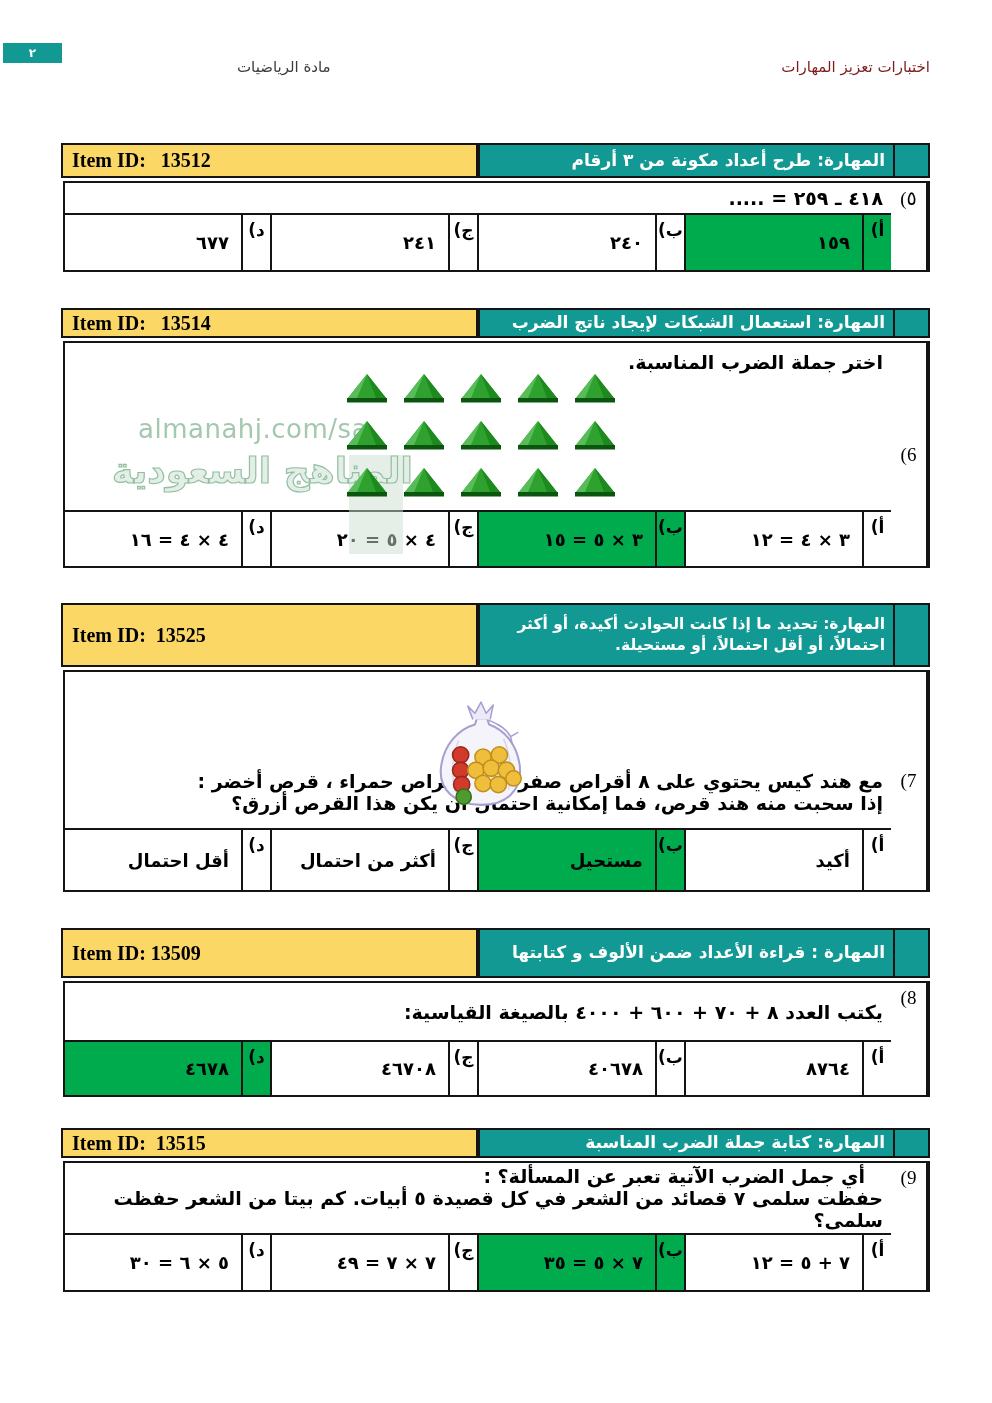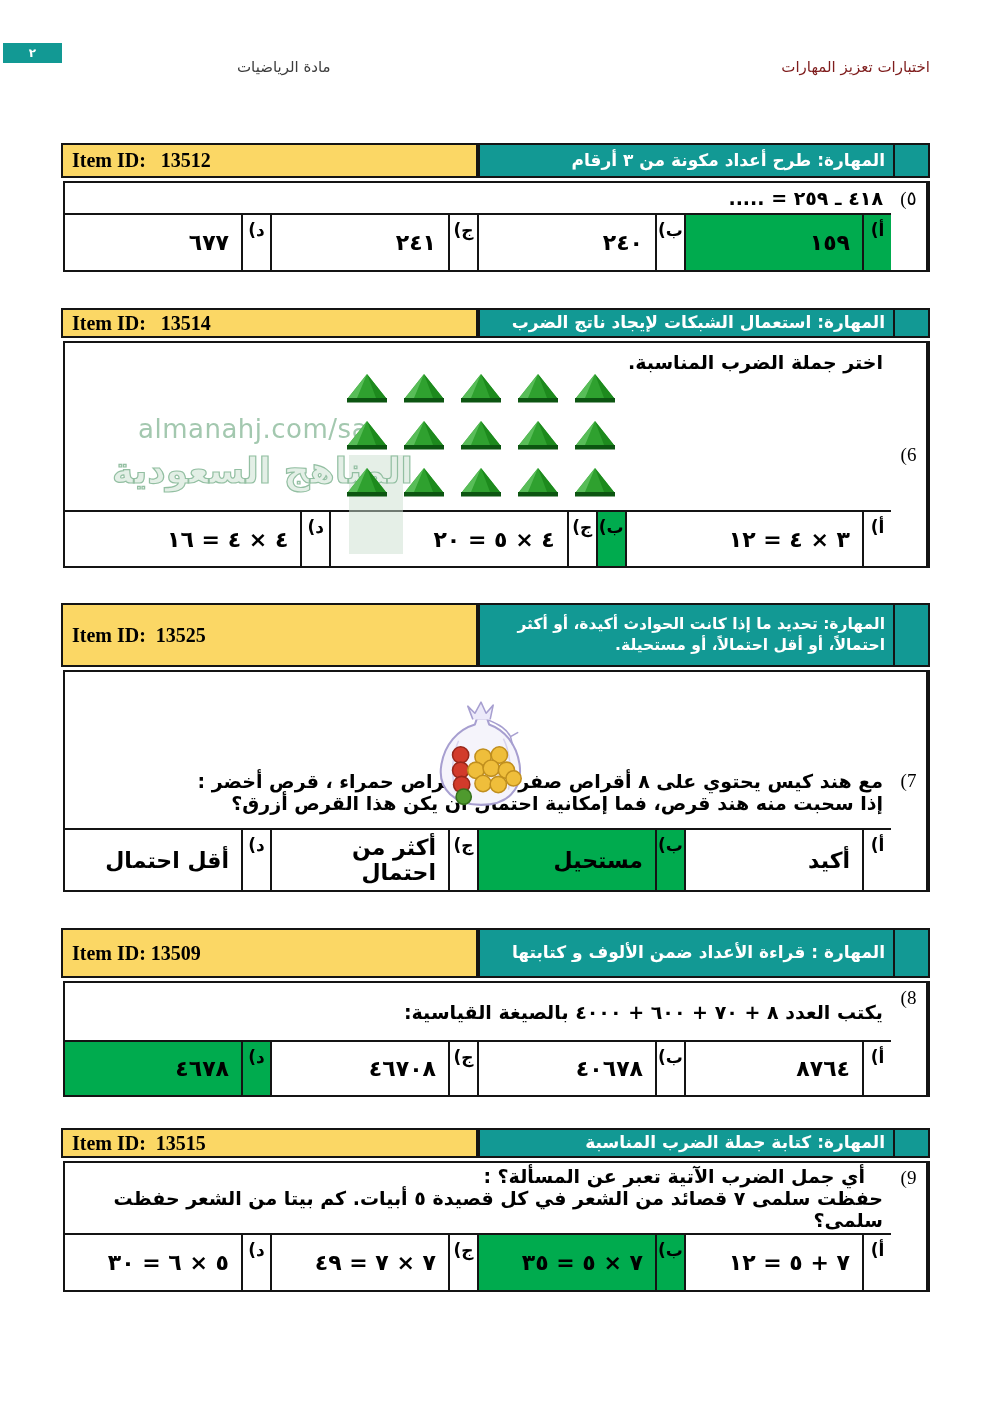--- a/index.html
+++ b/index.html
@@ -45,21 +45,21 @@
   .q5 .qrow{height:30px}.q6 .qrow{height:167px;justify-content:flex-start;padding-top:8px;}
   .q7 .qrow{height:156px;justify-content:flex-end;padding-bottom:14px;}
   .q8 .qrow{height:57px}.q9 .qrow{height:70px;justify-content:space-between;padding-bottom:6px;}
   .qline{display:block;}
   .q9 .qline-1{padding-right:18px;}
   .orow{display:flex;direction:rtl;border-top:2.5px solid var(--line);}
   .q5 .orow{height:57px}.q6 .orow{height:56px}.q7 .orow{height:62px}.q8 .orow{height:55px}.q9 .orow{height:57px}
   .orow>*:not(:last-child){border-inline-end:2px solid var(--line);}
   .olet{width:29px;font-weight:bold;font-size:17px;padding-top:5px;text-align:center;
     overflow:hidden;line-height:1.25;}
-  .oval{flex:1;display:flex;align-items:center;font-weight:bold;font-size:22px;padding:0 12px;}
+  .oval{flex:1;display:flex;align-items:center;font-weight:bold;font-size:18px;padding:0 12px;}
   .correct{background:var(--green);}
   
   .wm-url{position:absolute;left:138px;top:414px;font-size:26px;color:#a3c8af;direction:ltr;
     letter-spacing:.5px;z-index:3;}
   .wm-ar{position:absolute;left:112px;top:450px;font-size:36px;font-weight:bold;color:#e3efe6;
     -webkit-text-stroke:1.2px #93bfa2;z-index:3;}
   .wm-bar{position:absolute;left:349px;top:455px;width:54px;height:99px;
     background:rgba(203,224,208,.5);z-index:2;}
   .tri-grid{position:absolute;left:345px;top:373px;display:flex;flex-direction:column;gap:16px;z-index:4;}
   .tri-row{display:flex;gap:13px;}
@@ -110,20 +110,21 @@
     <div class="body">
       <div class="numcol num-center">(6</div>
       <div class="content">
         <div class="qrow">
           <span class="qline">اختر جملة الضرب المناسبة.</span>
         </div>
         <div class="orow">
           <div class="olet">أ)</div>
           <div class="oval">٣ × ٤ = ١٢</div>
           <div class="olet correct">ب)</div>
+          <div class="oval correct">٣ × ٥ = ١٥</div>
           <div class="olet">ج)</div>
           <div class="oval">٤ × ٥ = ٢٠</div>
           <div class="olet">د)</div>
           <div class="oval">٤ × ٤ = ١٦</div>
         </div>
       </div>
     </div>
   </section>
 
   <section class="block q7">

